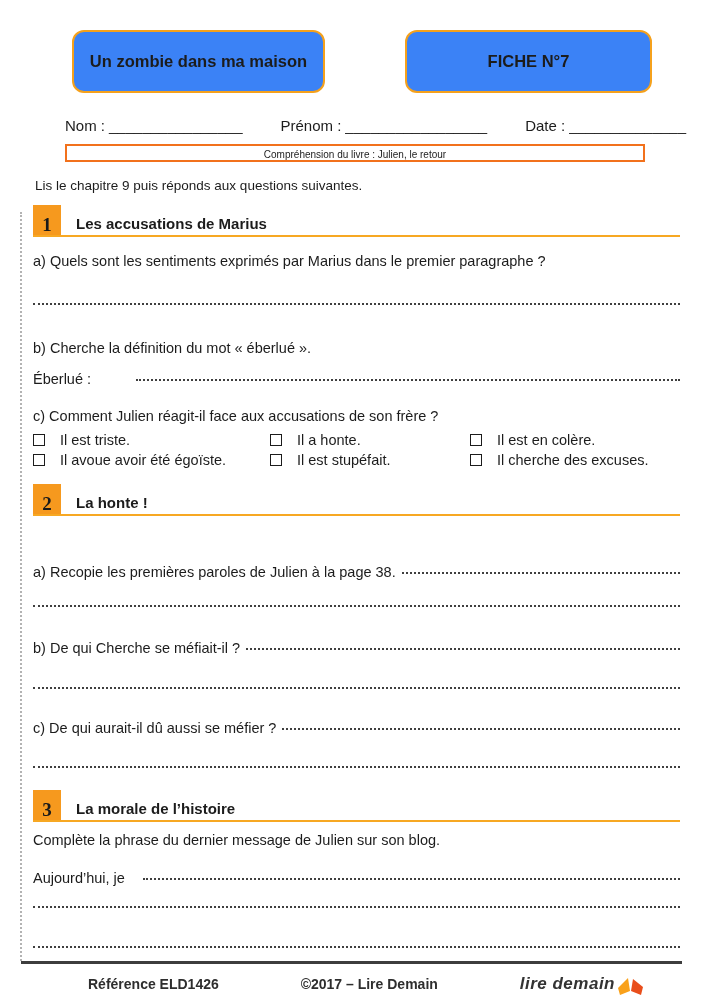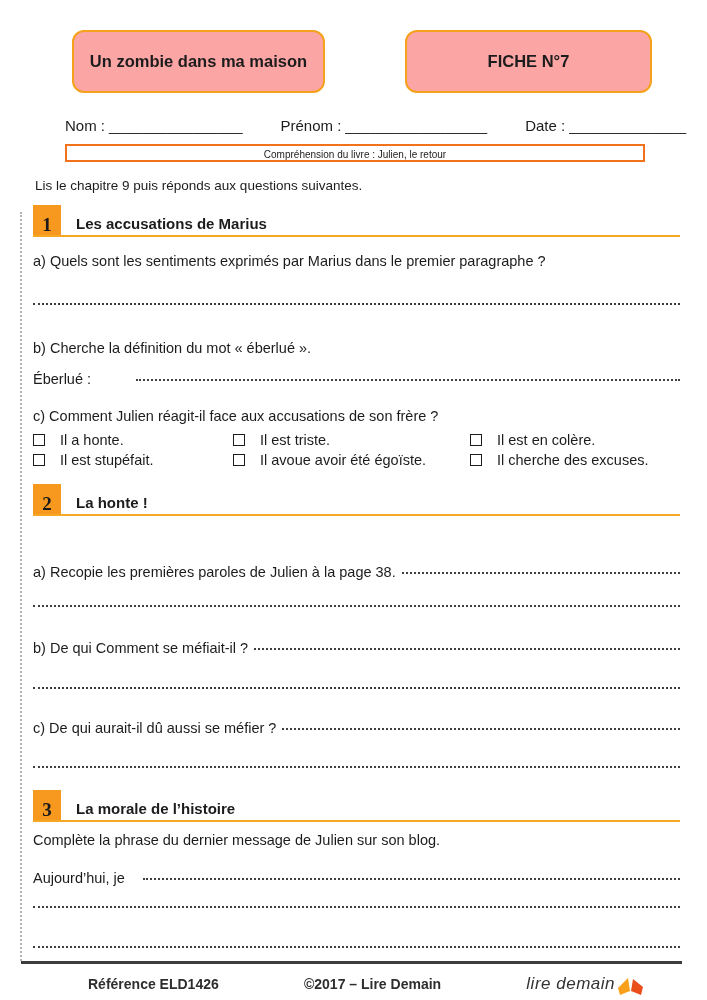--- a/index.html
+++ b/index.html
@@ -17,21 +17,21 @@
   .header-row {
     display:flex; justify-content:space-between;
     margin:30px 55px 0 72px;
   }
   .rbox {
     border:2px solid #F5A11C;
     border-radius:12px;
     height:59px;
     display:flex; align-items:center; justify-content:center;
     font-weight:bold; font-size:16.5px;
-    background:#fca5a5;
+    background:#3b82f6;
   }
   .rbox.left  { width:249px; }
   .rbox.right { width:243px; }
 
   
   .identity {
     display:flex; align-items:baseline;
     margin:24px 48px 0 65px;
     font-size:15px; white-space:nowrap;
   }
@@ -118,21 +118,21 @@
   
   .footer {
     position:absolute; left:21px; right:25px; top:961px;
     border-top:3px solid #3d3d3d;
   }
   .footer-inner {
     display:flex; justify-content:space-between; align-items:center;
     padding:9px 38px 0 67px;
   }
   .f-small { font-size:14px; font-weight:bold; color:#2e2e2e; }
-  .logo { display:flex; align-items:flex-end; }
+  .logo { display:flex; align-items:flex-end;font-weight:bold; }
   .logo-text {
     font-style:italic; font-size:17px; color:#333;
     font-family:"Liberation Sans", sans-serif;
     letter-spacing:0.5px;
   }
   .logo-icon { margin-left:2px; transform:translateY(3px); }
 </style>
 </head>
 <body>
 
@@ -180,38 +180,38 @@
 
     <div class="q" style="margin-top:35px;">b) Cherche la définition du mot « éberlué ».</div>
     <div class="qrow" style="margin-top:15px;gap:39px;">
       <span class="q">Éberlué :</span>
       <span class="dots"></span>
     </div>
 
     <div class="q" style="margin-top:21px;">c) Comment Julien réagit-il face aux accusations de son frère ?</div>
 
     <div class="opt-grid">
+      <div class="opt-col c2">
+        <div class="opt">
+          <span class="cb"></span>
+          <span>Il est triste.</span>
+        </div>
+        <div class="opt">
+          <span class="cb"></span>
+          <span>Il avoue avoir été égoïste.</span>
+        </div>
+      </div>
       <div class="opt-col c1">
         <div class="opt">
           <span class="cb"></span>
           <span>Il a honte.</span>
         </div>
         <div class="opt">
           <span class="cb"></span>
           <span>Il est stupéfait.</span>
-        </div>
-      </div>
-      <div class="opt-col c2">
-        <div class="opt">
-          <span class="cb"></span>
-          <span>Il est triste.</span>
-        </div>
-        <div class="opt">
-          <span class="cb"></span>
-          <span>Il avoue avoir été égoïste.</span>
         </div>
       </div>
       <div class="opt-col c3">
         <div class="opt">
           <span class="cb"></span>
           <span>Il est en colère.</span>
         </div>
         <div class="opt">
           <span class="cb"></span>
           <span>Il cherche des excuses.</span>
@@ -224,21 +224,21 @@
       <div class="sec-title">La honte !</div>
     </div>
 
     <div class="qrow" style="margin-top:48px;">
       <span class="q">a) Recopie les premières paroles de Julien à la page 38.</span>
       <span class="dots"></span>
     </div>
     <div class="dotline" style="margin-top:25px;"></div>
 
     <div class="qrow" style="margin-top:33px;">
-      <span class="q">b) De qui Comment se méfiait-il ?</span>
+      <span class="q">b) De qui Cherche se méfiait-il ?</span>
       <span class="dots"></span>
     </div>
     <div class="dotline" style="margin-top:31px;"></div>
 
     <div class="qrow" style="margin-top:31px;">
       <span class="q">c) De qui aurait-il dû aussi se méfier ?</span>
       <span class="dots"></span>
     </div>
     <div class="dotline" style="margin-top:30px;"></div>
 

